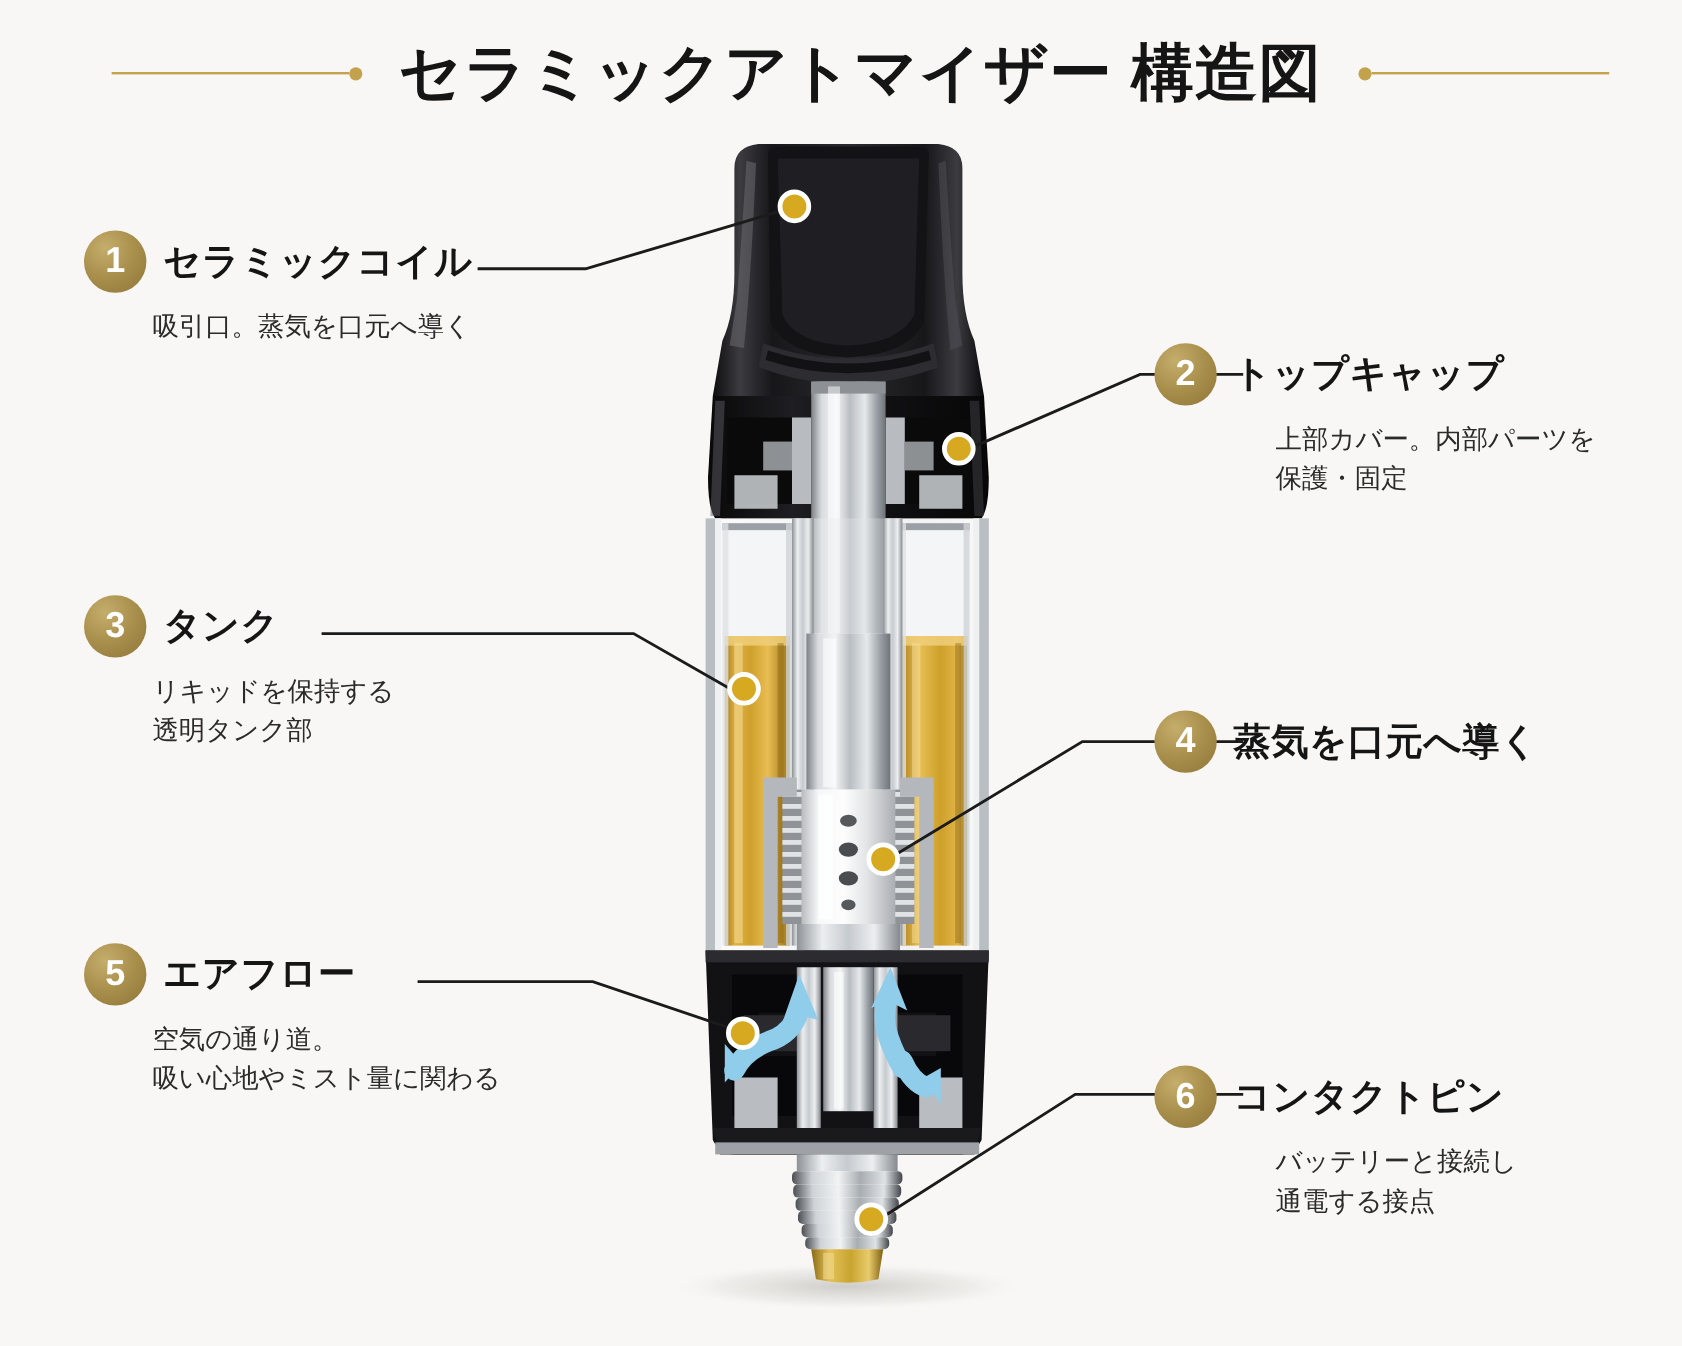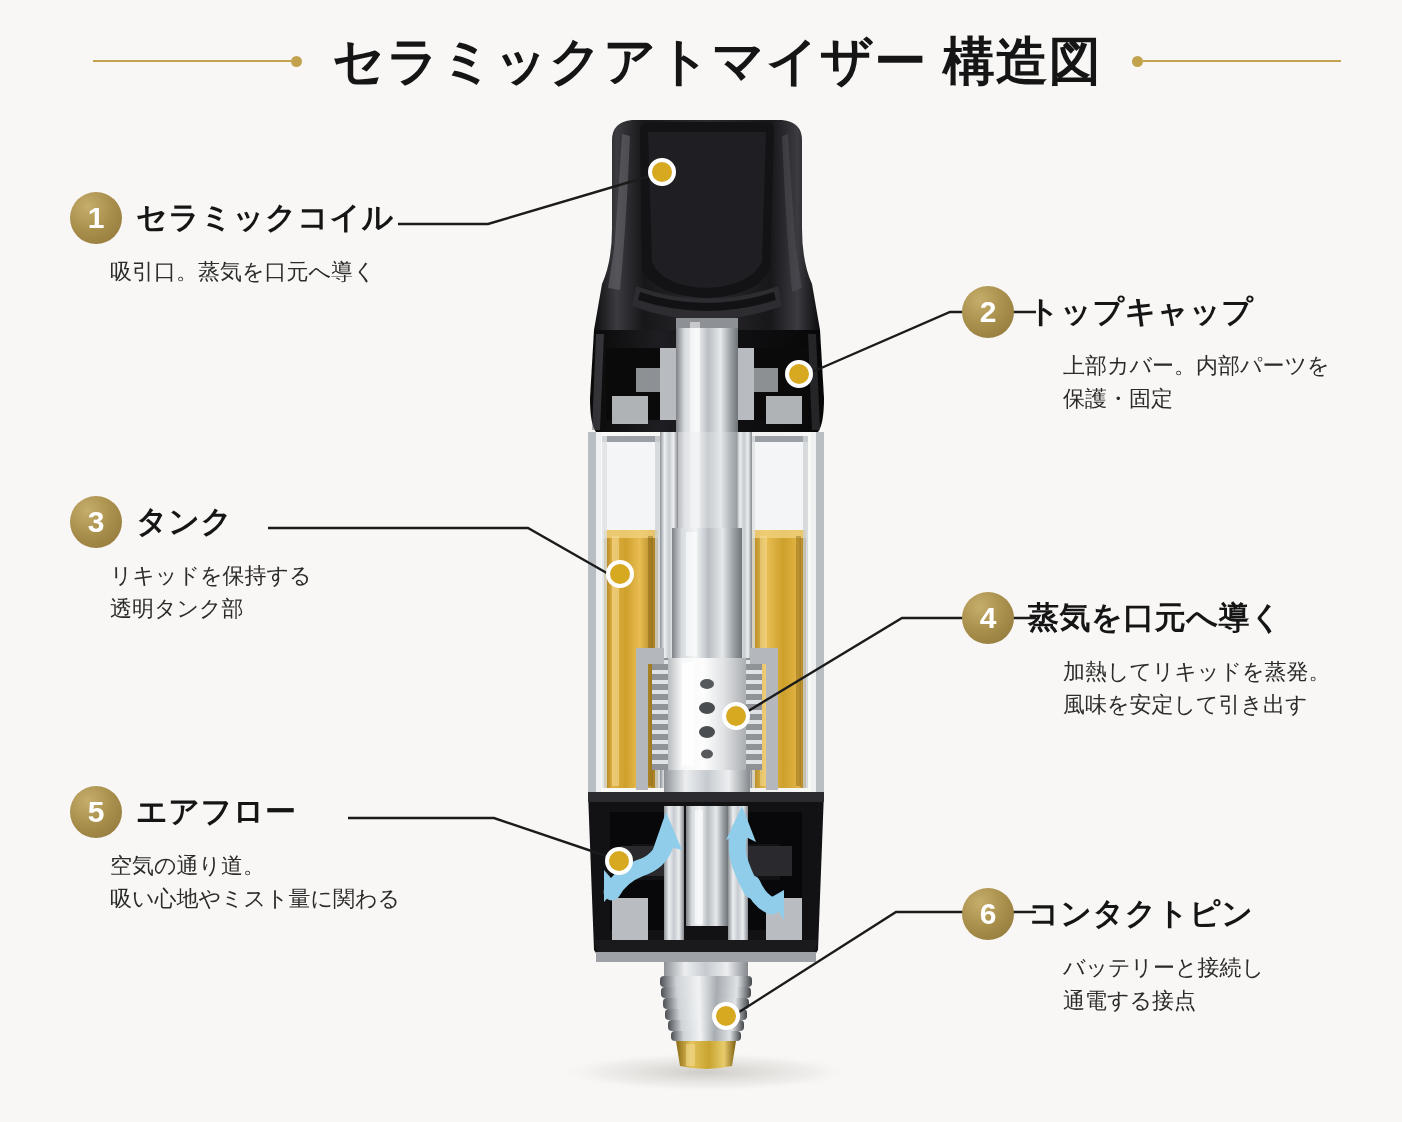--- a/index.html
+++ b/index.html
@@ -93,21 +93,21 @@
     letter-spacing: 0.5px;
     white-space: nowrap;
   }
   .c-desc {
     margin-top: 12px;
     font-size: 22px;
     line-height: 1.48;
     color: #2b2b2b;
     font-weight: 400;
   }
-  .callout.left .c-desc { margin-left: 40px; }
+  .callout.left .c-desc { margin-left: 57px; }
   .callout.right .c-desc { margin-left: 101px; }
 
   
   #leaders {
     position: absolute;
     left: 0; top: 0;
     width: 1402px;
     height: 1122px;
     pointer-events: none;
   }
@@ -468,21 +468,20 @@
       <div class="c-title">タンク</div>
     </div>
     <div class="c-desc">リキッドを保持する<br>透明タンク部</div>
   </div>
 
   <div class="callout right" style="left:962px; top:592px;">
     <div class="head">
       <div class="badge">4</div>
       <div class="c-title">蒸気を口元へ導く</div>
     </div>
-    <div class="c-desc">加熱してリキッドを蒸発。<br>風味を安定して引き出す</div>
   </div>
 
   <div class="callout left" style="left:70px; top:786px;">
     <div class="head">
       <div class="badge">5</div>
       <div class="c-title">エアフロー</div>
     </div>
     <div class="c-desc">空気の通り道。<br>吸い心地やミスト量に関わる</div>
   </div>
 

